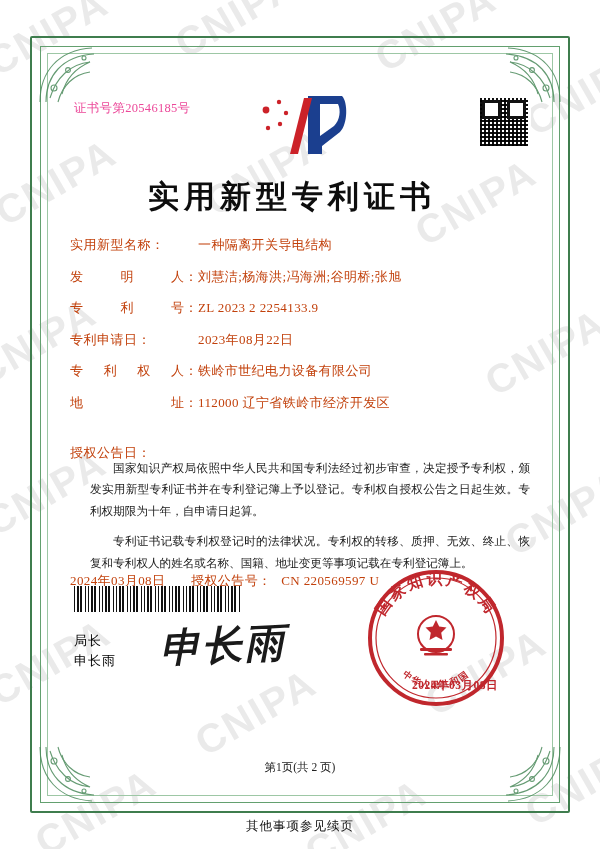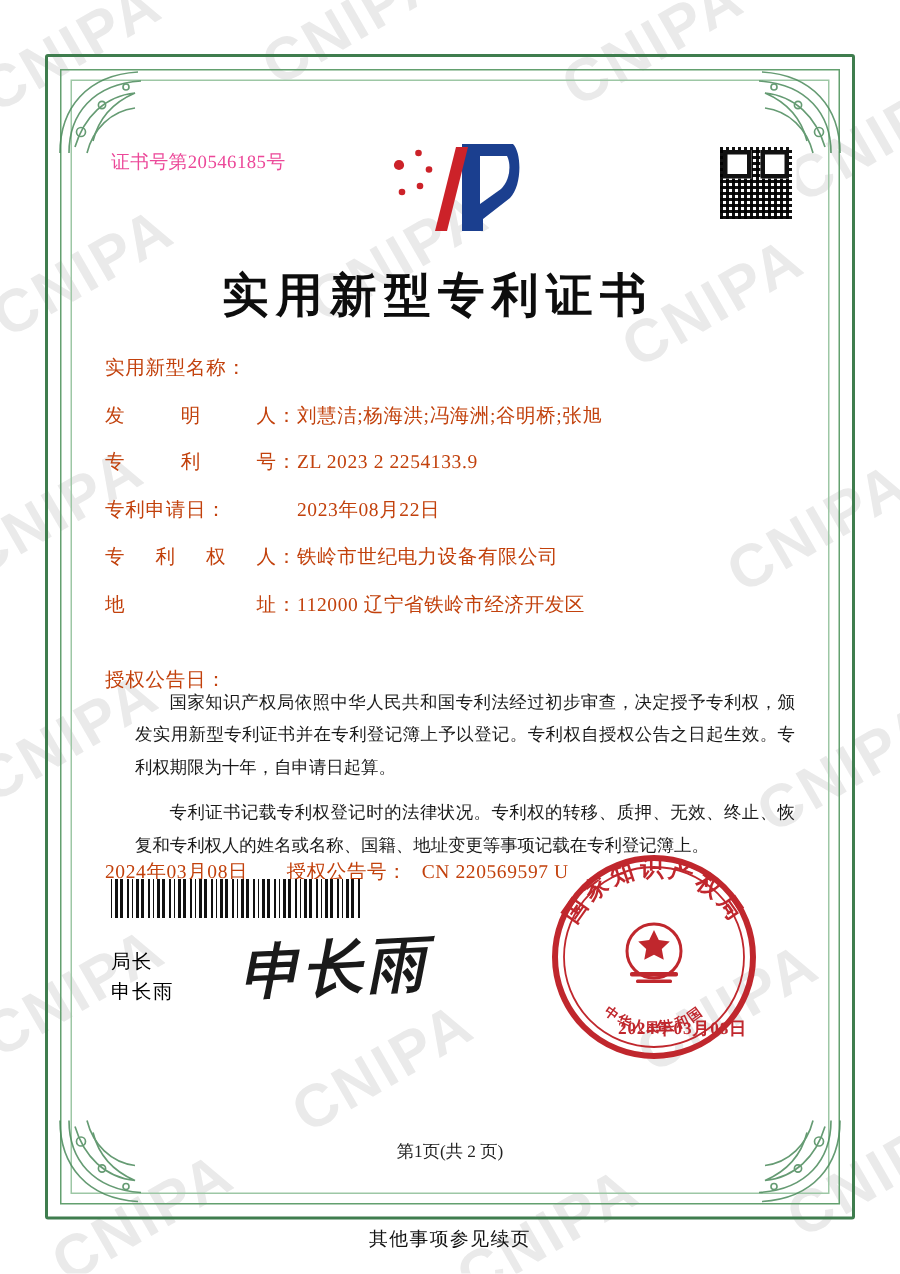--- a/index.html
+++ b/index.html
@@ -369,20 +369,21 @@
     </div>
 
     <div class="qr"></div>
 
     <div class="title">实用新型专利证书</div>
 
     <div class="fields">
 
       <div class="field">
         <div class="lbl">实用新型名称：</div>
+        <div class="val">一种隔离开关导电结构</div>
       </div>
 
       <div class="field">
         <div class="lbl spread">
           <span>发</span>
           <span>明</span>
           <span>人：</span>
         </div>
         <div class="val">刘慧洁;杨海洪;冯海洲;谷明桥;张旭</div>
       </div>

